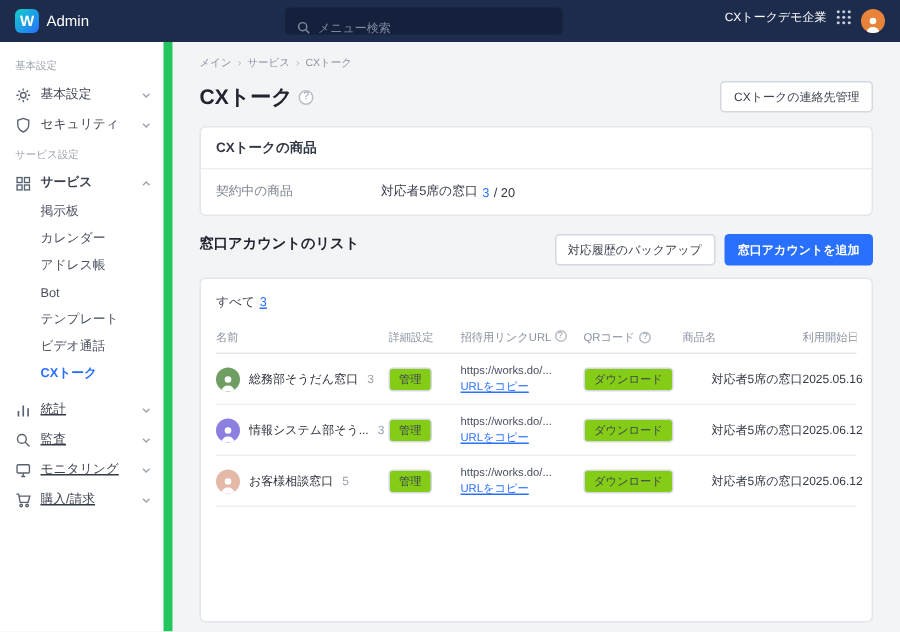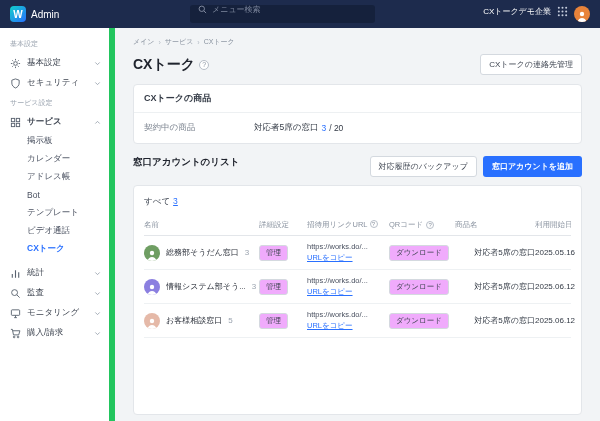--- a/index.html
+++ b/index.html
@@ -9,21 +9,21 @@
     font-size:9px; color:#333a45; background:#f2f4f6; overflow:hidden;
   }
   .app { width:600px; height:421px; display:flex; flex-direction:column; }
 
   
   .topbar { height:28px; background:#1d2b4d; display:flex; align-items:center; padding:0 10px; flex-shrink:0; }
   .brand { display:flex; align-items:center; gap:5px; width:150px; cursor:pointer; }
   .logo { width:16px; height:16px; border-radius:4px; background:linear-gradient(135deg,#10cfc9,#2970ff);
           color:#fff; font-weight:bold; font-size:10px; display:flex; align-items:center; justify-content:center; }
   .brand-text { color:#fff; font-size:10px; }
-  .searchbar { width:185px; height:18px; background:#15213c; border-radius:3px; display:flex; align-items:flex-start;
+  .searchbar { width:185px; height:18px; background:#15213c; border-radius:3px; display:flex; align-items:flex-end;
                gap:5px; padding:0 8px; margin-left:30px; }
   .searchbar svg { flex-shrink:0; }
   .search-input { flex:1; background:transparent; border:none; outline:none; color:#cfd6e4; font-size:8px;
                   font-family:inherit; }
   .search-input::placeholder { color:#7e889e; }
   .top-right { margin-left:auto; display:flex; gap:6px; color:#fff; font-size:8px; }
   .apps-icon { display:flex; cursor:pointer; }
   .tb-avatar { width:16px; height:16px; border-radius:50%; background:#e8833a; display:flex; align-items:flex-end;
                justify-content:center; overflow:hidden; cursor:pointer; }
 
@@ -35,21 +35,21 @@
   .sec-label { font-size:7px; color:#9aa3af; padding:5px 10px 4px; white-space:nowrap; }
   .nav-item { display:flex; align-items:center; gap:6px; padding:0 8px 0 10px; height:20px; font-size:8.5px;
               color:#3d4450; cursor:pointer; white-space:nowrap; }
   .nav-icon { width:11px; height:11px; color:#59626f; display:flex; flex-shrink:0; }
   .nav-icon svg { width:11px; height:11px; }
   .chev { margin-left:auto; color:#9aa3af; display:flex; }
   .chev.up svg { transform:rotate(180deg); }
   .sub-item { padding-left:27px; height:18px; display:flex; align-items:center; font-size:8.5px; color:#4a5160;
               cursor:pointer; white-space:nowrap; }
   .sub-item.active { color:#2970ff; font-weight:bold; }
-  .bottom-group { margin-top:5px; }
+  .bottom-group { margin-top:5px;text-decoration:underline; }
 
   
   .main { flex:1; min-width:0; padding:9px 18px 6px; display:flex; flex-direction:column; overflow:hidden; }
   .breadcrumb { font-size:7px; color:#8a93a0; display:flex; gap:4px; align-items:center; }
   .bc-sep { color:#b3bac4; }
   .title-row { display:flex; align-items:center; margin-top:7px; }
   .page-title { font-size:14px; font-weight:bold; color:#20242e; }
   .help-circ { width:10px; height:10px; border:1px solid #b7bec8; border-radius:50%; color:#8a93a0; font-size:7px;
                display:inline-flex; align-items:center; justify-content:center; margin-left:4px; cursor:pointer;
                flex-shrink:0; background:#fff; }
@@ -84,21 +84,21 @@
   .c-manage { flex:0 0 48px; }
   .c-url { flex:0 0 82px; display:flex; flex-direction:column; gap:2px; align-items:flex-start; }
   .c-qr { flex:0 0 66px; }
   .c-product { flex:0 0 80px; white-space:nowrap; overflow:hidden;text-align:right; }
   .c-date { flex:1; white-space:nowrap; }
   .acc-avatar { width:16px; height:16px; border-radius:50%; display:flex; align-items:flex-end; justify-content:center;
                 overflow:hidden; flex-shrink:0; }
   .av0 { background:#6f9e63; } .av1 { background:#8b7fe0; } .av2 { background:#e5b9a8; }
   .acc-name { color:#2c313b; white-space:nowrap; overflow:hidden; text-overflow:ellipsis; }
   .acc-count { color:#9aa3af; flex-shrink:0; }
-  .btn-sm { background:#f0abfc; border:1px solid #d4d9df; border-radius:3px; font-size:7.5px; padding:2px 6px;
+  .btn-sm { background:#84cc16; border:1px solid #d4d9df; border-radius:3px; font-size:7.5px; padding:2px 6px;
             color:#3d4450; cursor:pointer; font-family:inherit; white-space:nowrap; }
   .url-text { color:#4a5160; font-size:7.5px; text-decoration:none; cursor:pointer; white-space:nowrap; }
   .copy-link { color:#2970ff; font-size:7.5px; text-decoration:underline; cursor:pointer; white-space:nowrap; }
 </style>
 </head>
 <body>
 
 <div class="app">
 
   <header class="topbar">

